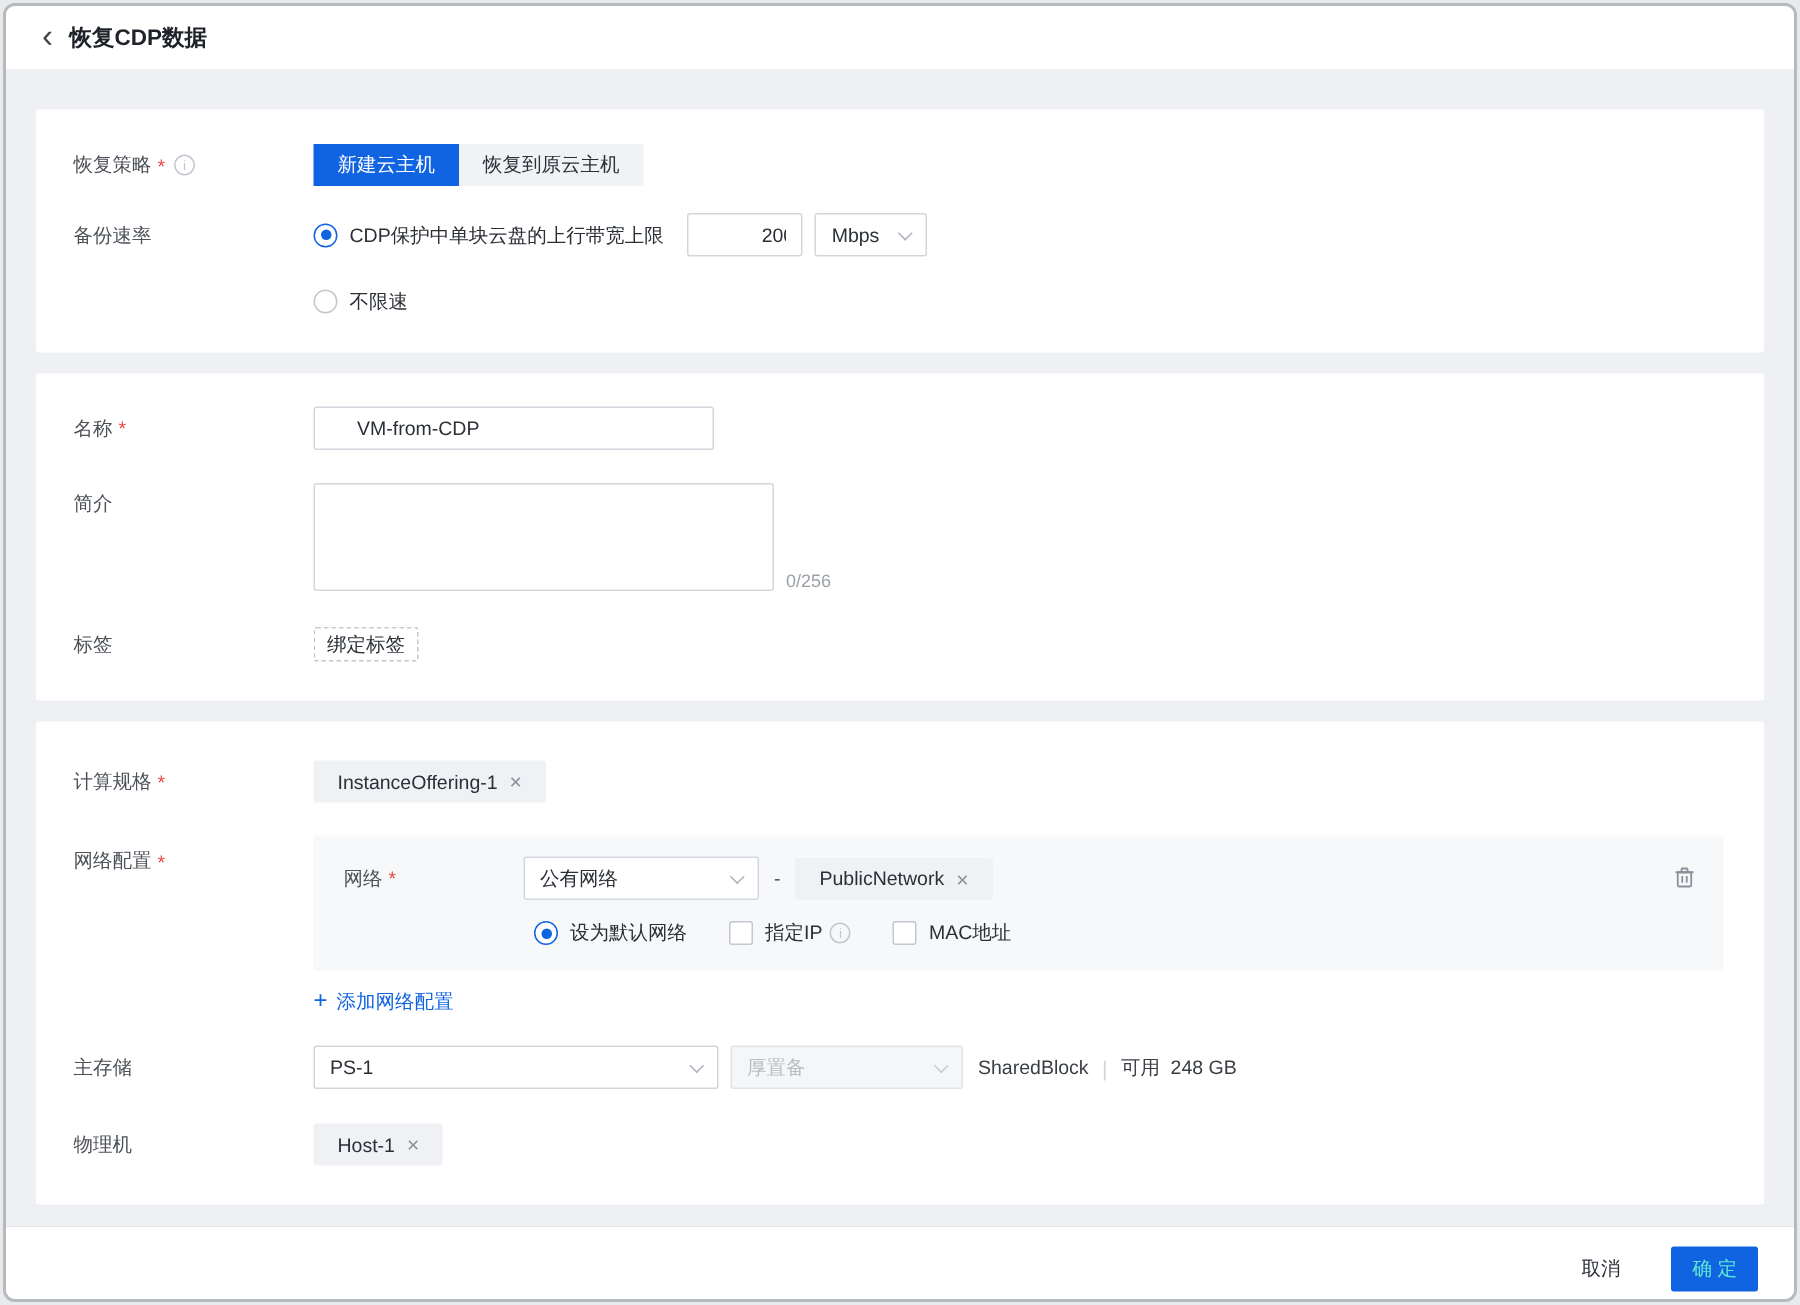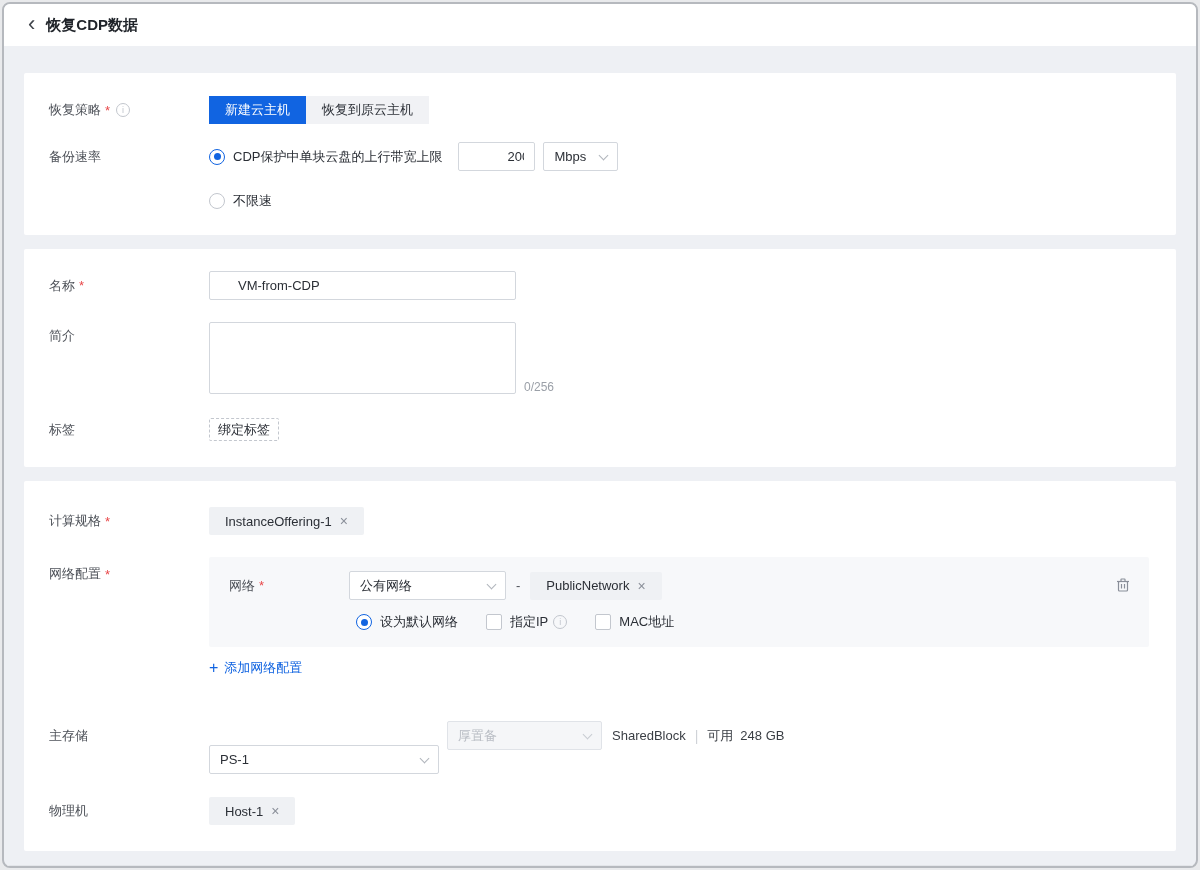--- a/index.html
+++ b/index.html
@@ -184,21 +184,21 @@
         <span class="opt-label">不限速</span>
       </div>
     </div>
 
     <div class="card" style="padding-top:22px; padding-bottom:26px;">
       <div class="row mb22">
         <div class="row-label">
           <span>名称</span>
           <span class="req">*</span>
         </div>
-        <input class="text-input" style="width: 307px; padding-left: 28px;" value="VM-from-CDP">
+        <input class="text-input" style="width: 267px; padding-left: 28px;" value="VM-from-CDP">
       </div>
       <div class="row top mb24">
         <div class="row-label" style="padding-top:5px;">
           <span>简介</span>
         </div>
         <textarea class="desc" style=""></textarea>
         <span class="counter">0/256</span>
       </div>
       <div class="row">
         <div class="row-label">
@@ -271,21 +271,21 @@
             <span class="plus-icon">+</span>
             <span>添加网络配置</span>
           </div>
         </div>
       </div>
 
       <div class="row mb23" style="margin-top:20px;">
         <div class="row-label">
           <span>主存储</span>
         </div>
-        <div class="select" style="width:230px;margin-top:48px;">
+        <div class="select" style="width:270px;">
           <span>PS-1</span>
           <span class="caret"></span>
         </div>
         <div class="select disabled" style="width:155px; margin-left:8px;">
           <span>厚置备</span>
           <span class="caret"></span>
         </div>
         <span class="storage-meta">
           <span>SharedBlock</span>
           <span class="meta-divider">|</span>

